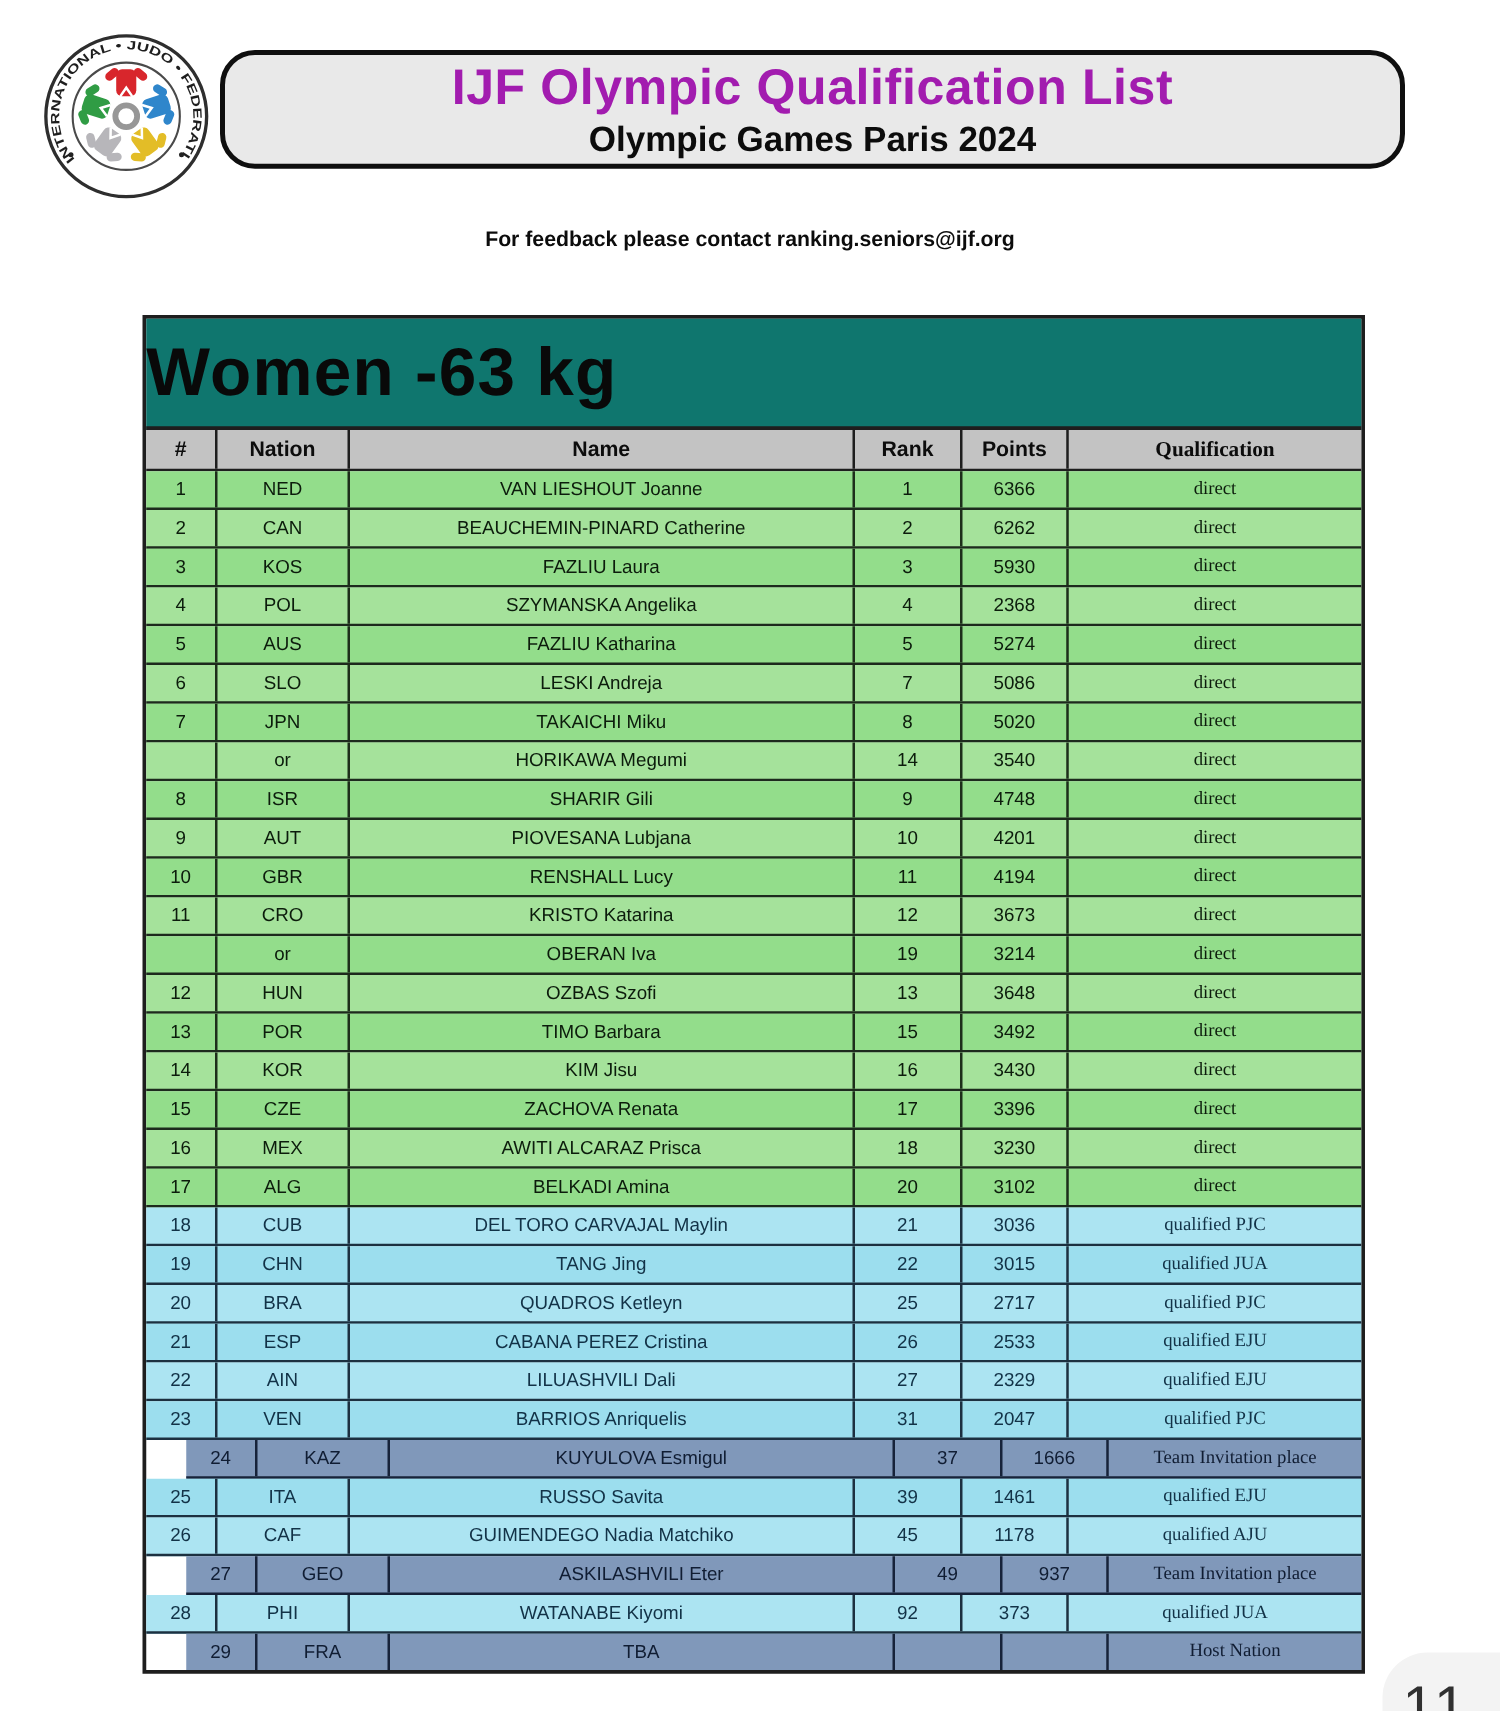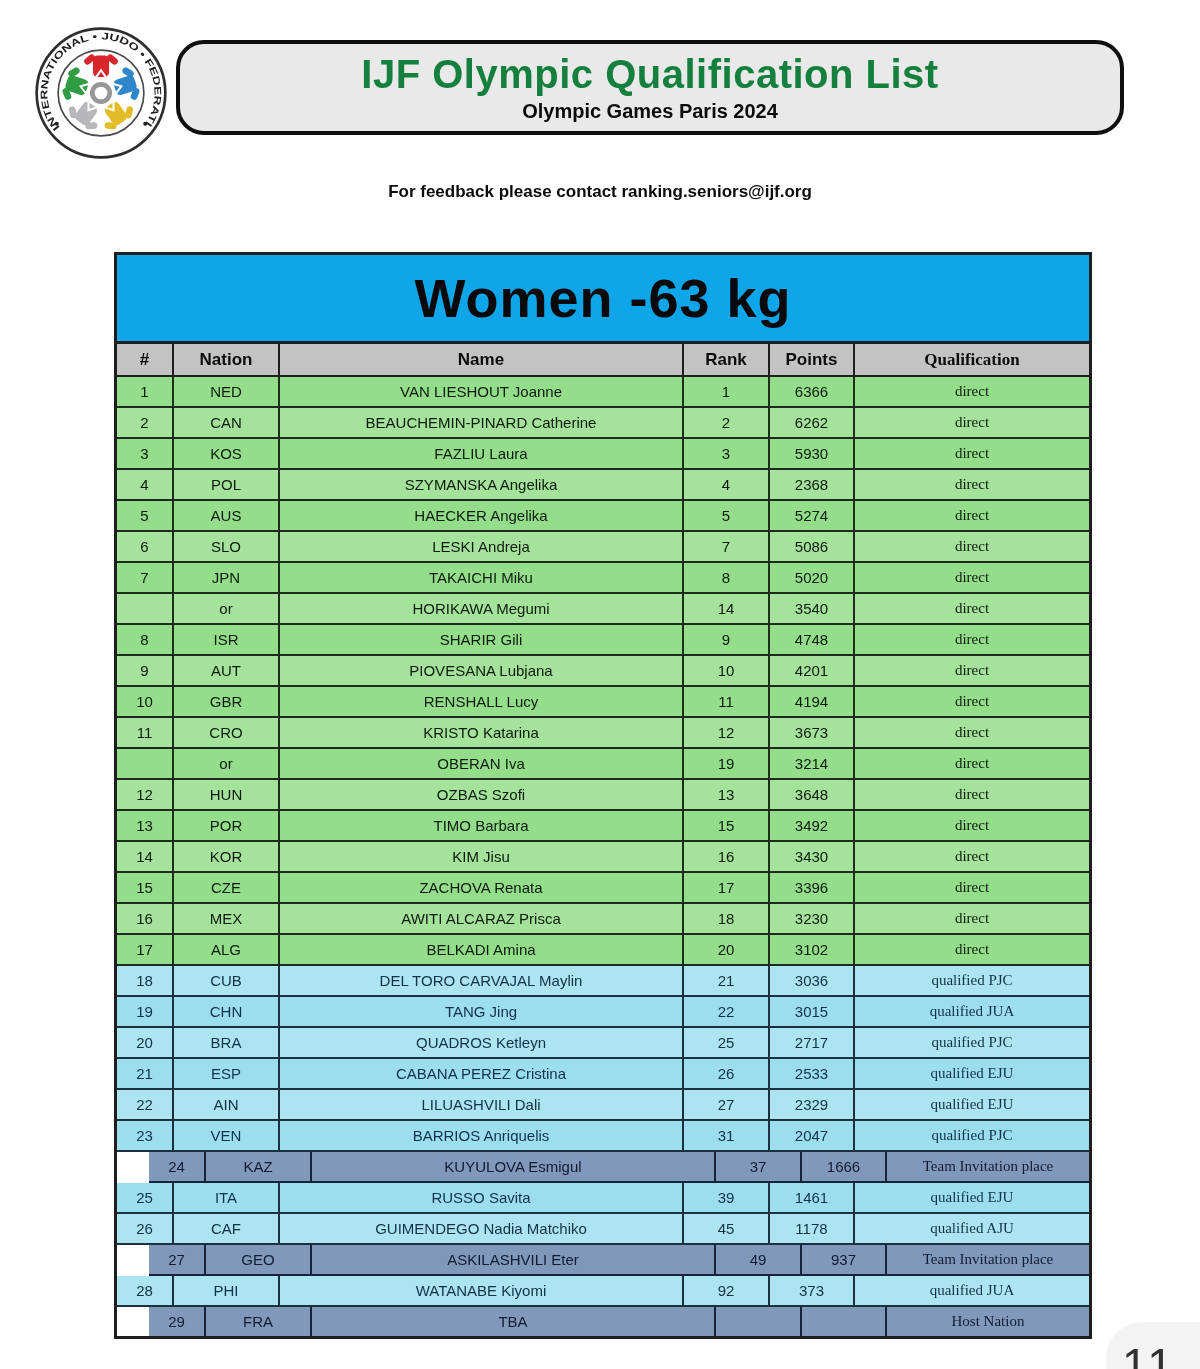--- a/index.html
+++ b/index.html
@@ -6,32 +6,32 @@
   .wrap{position:relative;width:1200px;height:1369px;background:#ffffff;overflow:hidden;
         font-family:"Liberation Sans",sans-serif;color:#111;}
 
   
   .logo{position:absolute;left:34px;top:26px;width:134px;height:134px;}
 
   
   .titlebox{position:absolute;left:176px;top:40px;width:948px;height:95px;box-sizing:border-box;
             background:#e9e9e9;border:4px solid #0f0f0f;border-radius:28px;
             display:flex;flex-direction:column;align-items:center;justify-content:center;gap:3px;}
-  .titlebox .t1{font-size:40px;font-weight:bold;color:#15803d;letter-spacing:.5px;white-space:nowrap;}
-  .titlebox .t2{font-size:20px;font-weight:bold;color:#0c0c0c;}
+  .titlebox .t1{font-size:40px;font-weight:bold;color:#a21caf;letter-spacing:.5px;white-space:nowrap;}
+  .titlebox .t2{font-size:28px;font-weight:bold;color:#0c0c0c;}
 
   
   .feedback{position:absolute;left:0;top:182px;width:100%;text-align:center;
             font-size:17px;font-weight:bold;color:#0c0c0c;}
 
   
   .tbl{position:absolute;left:114px;top:252px;width:978px;box-sizing:border-box;
        border:3px solid #1e1e1e;background:#fff;}
-  .tbar{height:86px;background:#0ea5e9;border-bottom:3px solid #1e1e1e;
-        display:flex;align-items:center;justify-content:center;}
+  .tbar{height:86px;background:#0f766e;border-bottom:3px solid #1e1e1e;
+        display:flex;align-items:center;justify-content:flex-start;}
   .tbar-text{font-size:54px;font-weight:bold;color:#090909;letter-spacing:1px;}
   .hrow{display:flex;height:31px;background:#c3c3c3;border-bottom:2px solid #1e1e1e;
         font-weight:bold;font-size:17px;color:#0c0c0c;}
   .row{display:flex;height:29px;border-bottom:2px solid #1d2a1d;font-size:15px;}
   .row:last-child{border-bottom:none;}
   .c{display:flex;align-items:center;justify-content:center;height:100%;
      box-sizing:border-box;border-right:2px solid #1e1e1e;overflow:hidden;white-space:nowrap;}
   .c:last-child{border-right:none;}
   .col0{width:57px;}.col1{width:106px;}.col2{width:404px;}
   .col3{width:86px;}.col4{width:85px;}.col5{flex:1;font-family:Liberation Serif, serif;}
@@ -132,21 +132,21 @@
           <div class="c col0">4</div>
           <div class="c col1">POL</div>
           <div class="c col2">SZYMANSKA Angelika</div>
           <div class="c col3">4</div>
           <div class="c col4">2368</div>
           <div class="c col5">direct</div>
         </div>
         <div class="row green">
           <div class="c col0">5</div>
           <div class="c col1">AUS</div>
-          <div class="c col2">HAECKER Angelika</div>
+          <div class="c col2">FAZLIU Katharina</div>
           <div class="c col3">5</div>
           <div class="c col4">5274</div>
           <div class="c col5">direct</div>
         </div>
         <div class="row green alt">
           <div class="c col0">6</div>
           <div class="c col1">SLO</div>
           <div class="c col2">LESKI Andreja</div>
           <div class="c col3">7</div>
           <div class="c col4">5086</div>

